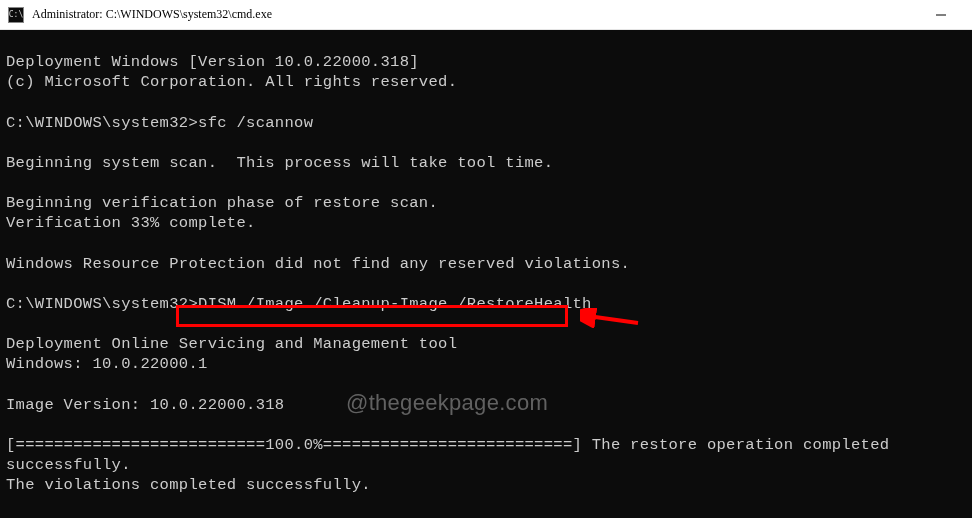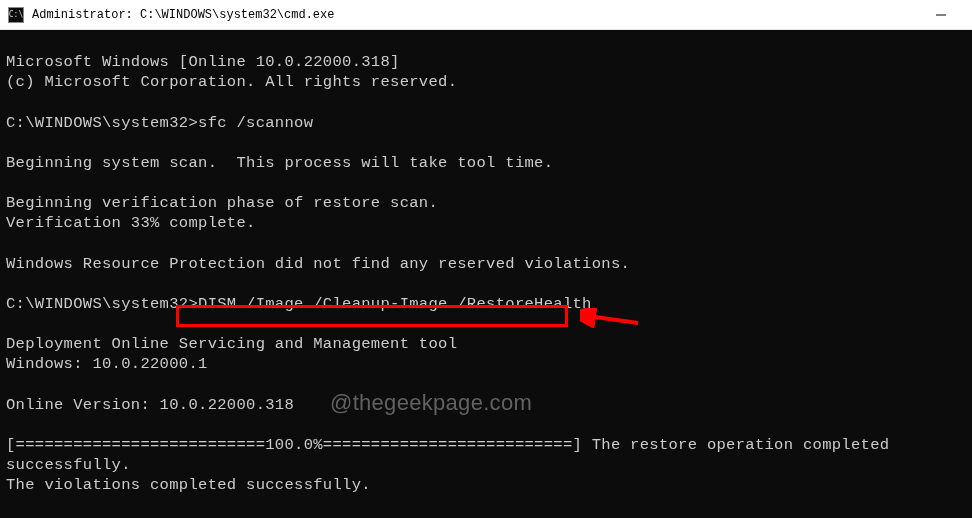--- a/index.html
+++ b/index.html
@@ -33,21 +33,21 @@
       align-items: center;
       justify-content: center;
       font-size: 8px;
       color: #ccc;
       font-family: monospace;
       border: 1px solid #888;
     }
     .title-text {
       color: #000;
       font-size: 12px;
-      font-family: Liberation Mono, monospace;
+      font-family: Liberation Serif, serif;
       flex: 1;
     }
     .window-controls {
       display: flex;
       gap: 0;
     }
     .win-btn {
       width: 46px;
       height: 30px;
       display: flex;
@@ -95,46 +95,46 @@
   <div class="window-controls">
     <div class="win-btn">
       <svg width="10" height="10" viewBox="0 0 10 10">
           <line x1="0" y1="5" x2="10" y2="5" stroke="#000" stroke-width="1"></line>
         </svg>
     </div>
   </div>
 </div>
 
 <div class="terminal">
-<span>Microsoft Windows [Online 10.0.22000.318]</span>
+<span>Deployment Windows [Version 10.0.22000.318]</span>
 <span>(c) Microsoft Corporation. All rights reserved.</span>
 <span></span>
 <span>C:\WINDOWS\system32&gt;</span><span>sfc /scannow</span>
 <span></span>
 <span>Beginning system scan.  This process will take tool time.</span>
 <span></span>
 <span>Beginning verification phase of restore scan.</span>
 <span>Verification 33% complete.</span>
 <span></span>
 <span>Windows Resource Protection did not find any reserved violations.</span>
 <span></span>
 <span>C:\WINDOWS\system32&gt;</span><span>DISM /Image /Cleanup-Image /RestoreHealth</span>
 <span></span>
 <span>Deployment Online Servicing and Management tool</span>
 <span>Windows: 10.0.22000.1</span>
 <span></span>
-<span>Online Version: 10.0.22000.318</span>
+<span>Image Version: 10.0.22000.318</span>
 <span></span>
 <span>[==========================100.0%==========================] The restore operation completed successfully.</span>
 <span>The violations completed successfully.</span>
 <span></span>
 <span>C:\WINDOWS\system32&gt;</span>
   <div class="highlight-box" style="left:176px; top:275px; width:392px; height:22px;"></div>
   <svg class="arrow" style="left:580px; top:278px;" width="60" height="20" viewBox="0 0 60 20">
     <defs>
       <marker id="ah" markerWidth="10" markerHeight="10" refX="2" refY="5" orient="auto">
         <path d="M0,2 L0,8 L8,5 z" fill="#ff0000"></path>
       </marker>
     </defs>
     <line x1="58" y1="15" x2="8" y2="8" stroke="#ff0000" stroke-width="4" marker-end="url(#ah)"></line>
   </svg>
-  <div class="watermark" style="left:330px; top:359px;">@thegeekpage.com</div>
+  <div class="watermark" style="left:346px; top:359px;">@thegeekpage.com</div>
 </div>
 
 </body></html>

